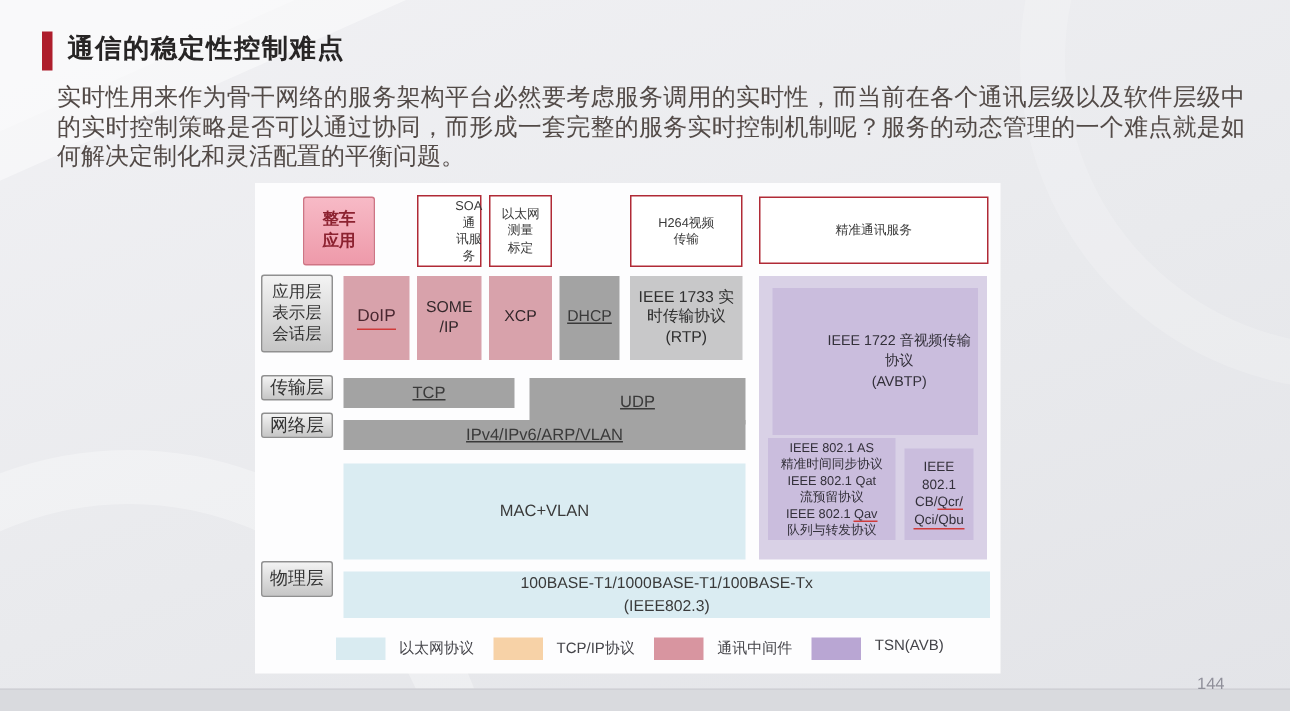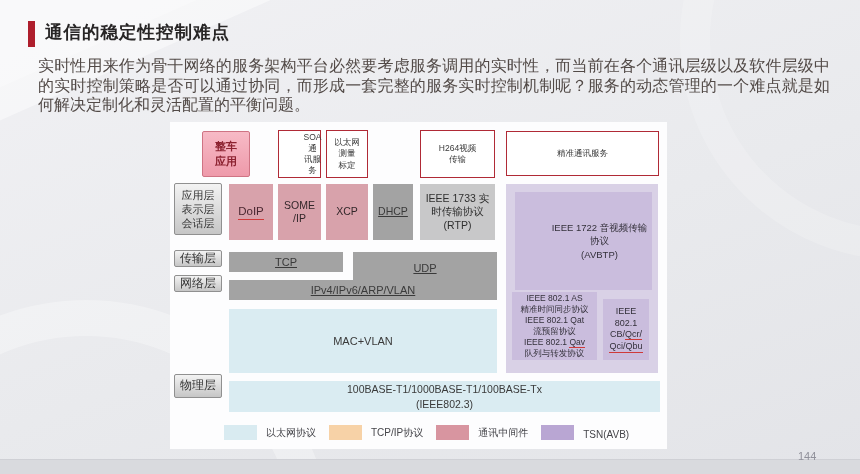--- a/index.html
+++ b/index.html
@@ -35,21 +35,21 @@
   .mw{font-size:10.5px;line-height:1.25;}
   .stack{font-size:11px;}
   .tsn-outer{background:#d9d1e6;}
   .tsn-inner{background:#cabddd;color:#33303a;}
   .sq{border-bottom:1.5px solid #cf3a3a;}
   .as-box{flex-direction:column;font-size:8.5px;line-height:11px;color:#33303a;}
   .cb-box{flex-direction:column;font-size:9px;line-height:11.5px;color:#33303a;}
 
   .legend{position:absolute;left:54px;top:303px;display:flex;align-items:center;}
   .legend .swatch{width:33px;height:15px;margin-right:9px;}
-  .legend .litem{display:flex;align-items:flex-end;margin-right:13px;}
+  .legend .litem{display:flex;align-items:flex-start;margin-right:13px;}
   .legend .ltext{font-size:10px;color:#45454a;}
 
   .page-number{position:absolute;left:798px;top:450px;font-size:11px;color:#90909a;}
 </style>
 </head>
 <body>
 
 <div class="stage">
   <div class="deco deco-band1"></div>
   <div class="deco deco-band2"></div>

